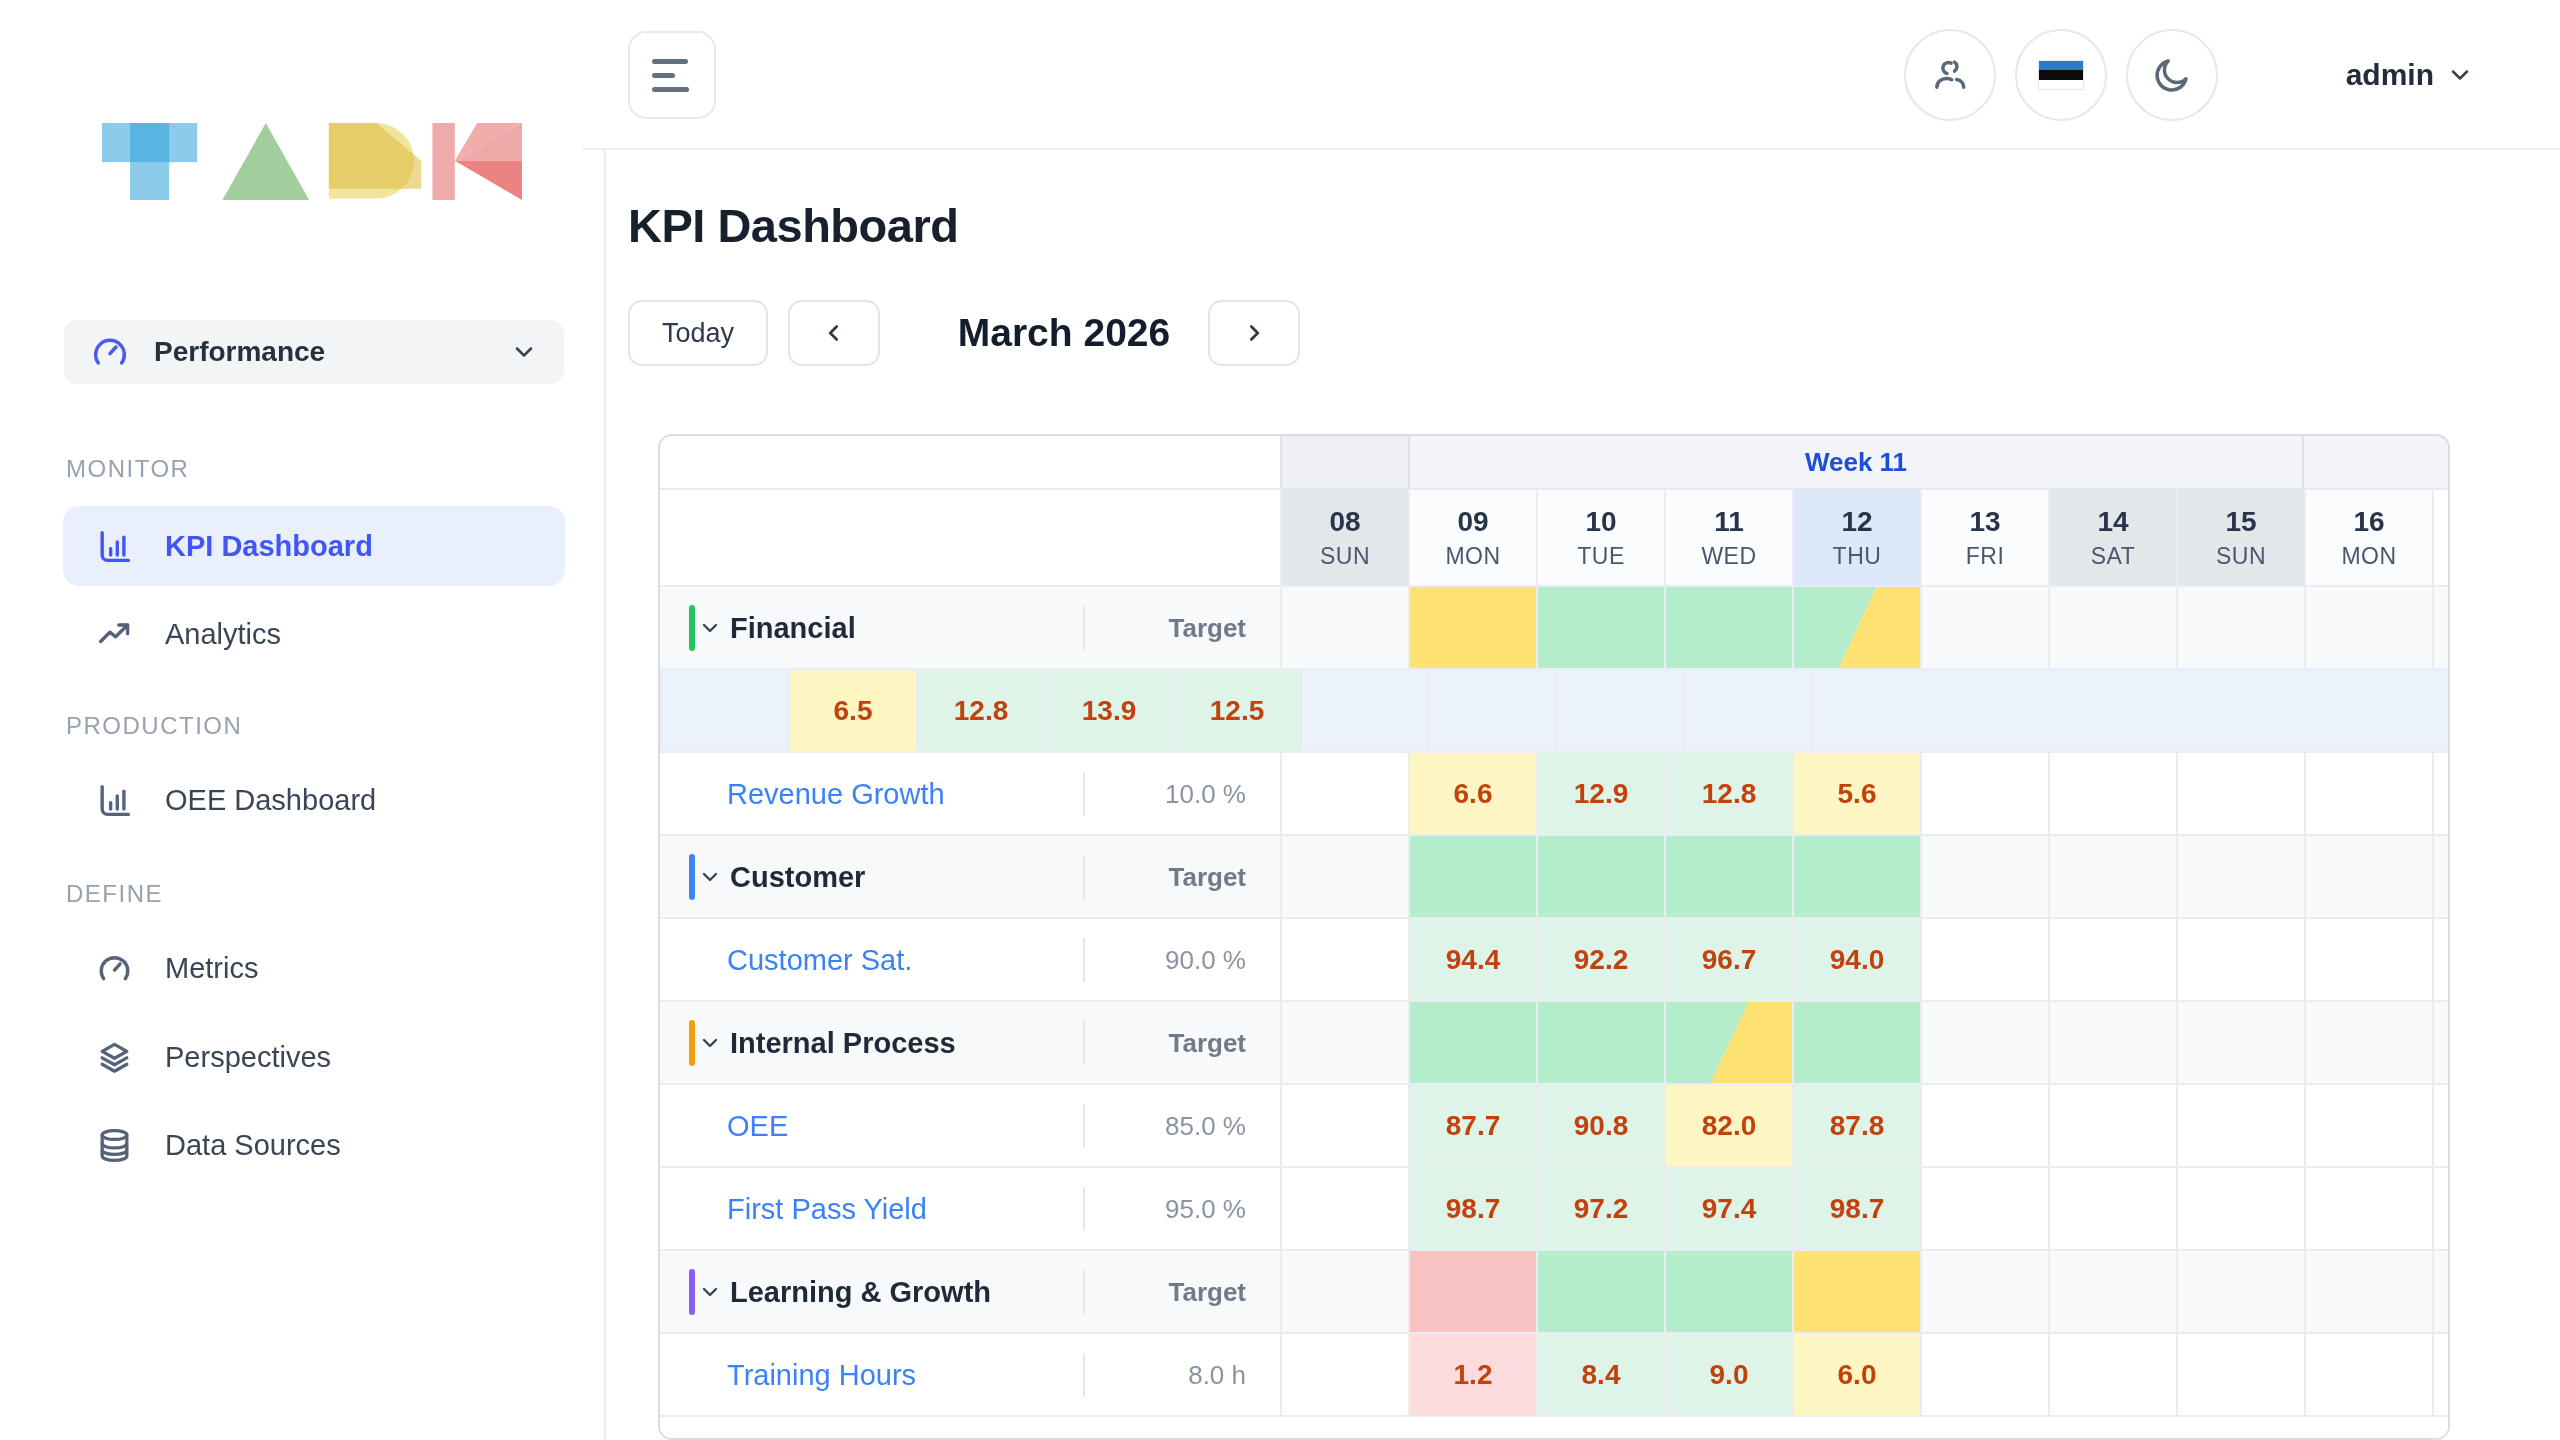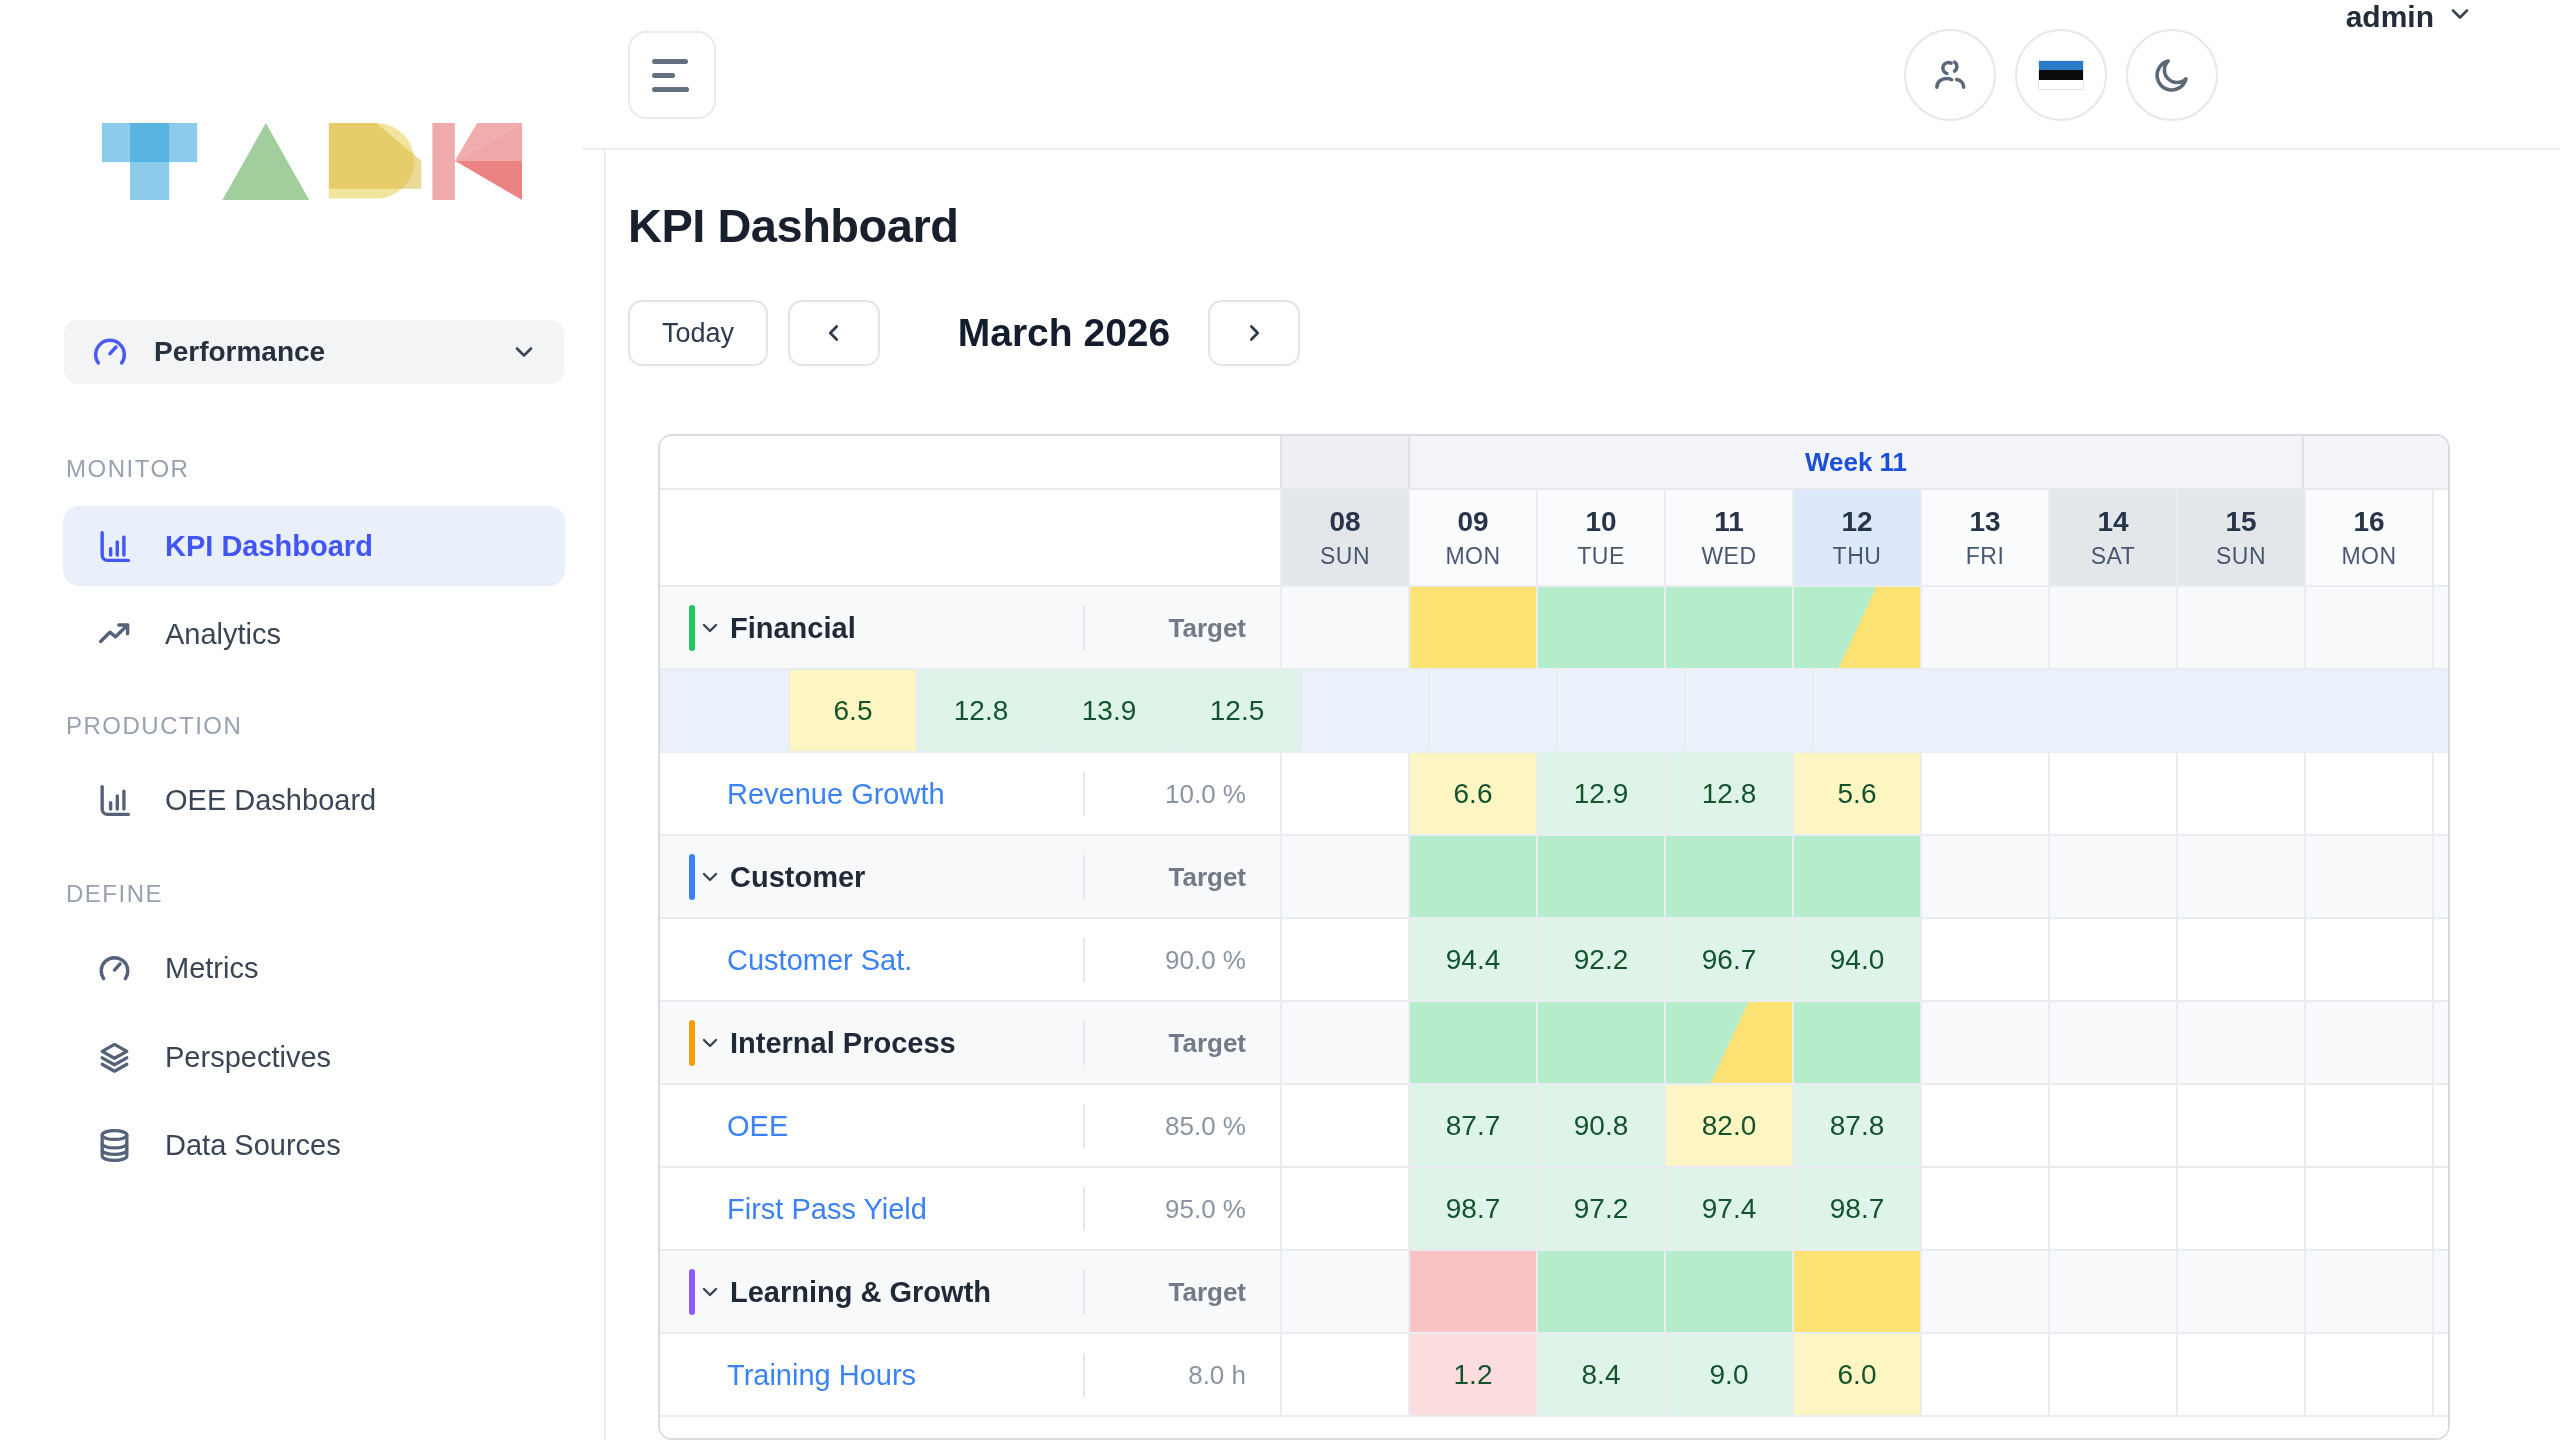--- a/index.html
+++ b/index.html
@@ -20,21 +20,21 @@
 
   
   .main { position:absolute; left:582px; top:0; width:1978px; height:1440px; }
   .topbar { position:absolute; left:0; top:0; width:100%; height:150px; background:#fff; border-bottom:2px solid #eceef1; }
   .burger { position:absolute; left:46px; top:31px; width:88px; height:88px; border:2px solid #e7eaef; border-radius:18px; background:#fff; display:flex; flex-direction:column; justify-content:center; gap:9px; padding-left:22px; cursor:pointer; }
   .burger i { display:block; height:5px; border-radius:3px; background:#637080; }
   .burger i:nth-child(1){width:36px} .burger i:nth-child(2){width:23px} .burger i:nth-child(3){width:37px}
   .circle { position:absolute; top:29px; width:92px; height:92px; border:2px solid #e5e9ee; border-radius:50%; background:#fff; display:flex; align-items:center; justify-content:center; cursor:pointer; }
   .flag { width:46px; height:30px; display:flex; flex-direction:column; border:1px solid #e3e7ec; }
   .flag i { flex:1; display:block; }
-  .user-menu { position:absolute; top:0; height:150px; right:86px; display:flex; gap:12px; cursor:pointer; }
+  .user-menu { position:absolute; top:0; height:150px; right:86px; display:flex; align-items:center; gap:12px; cursor:pointer; }
   .user-menu .uname { font-size:30px; font-weight:600; color:#232c3b; }
 
   
   .page-title { position:absolute; left:46px; top:198px; font-size:47px; font-weight:700; color:#18202e; letter-spacing:-0.5px; }
   .btn { position:absolute; top:300px; height:66px; background:#fff; border:2px solid #e1e5ea; border-radius:14px; display:flex; align-items:center; justify-content:center; cursor:pointer; }
   .btn-today { left:46px; width:140px; font-size:27px; color:#2f3b4d; }
   .btn-prev { left:206px; width:92px; }
   .btn-next { left:626px; width:92px; }
   .period { position:absolute; left:352px; top:300px; width:260px; height:66px; display:flex; align-items:center; justify-content:center; font-size:39px; font-weight:700; color:#141d2e; white-space:nowrap; }
 
@@ -70,21 +70,21 @@
   .mname { position:absolute; left:67px; top:50%; transform:translateY(-50%); font-size:29px; font-weight:400; color:#3b82f6; white-space:nowrap; }
   .row[data-selected="true"] .mname { text-decoration:underline; text-underline-offset:7px; text-decoration-thickness:2px; color:#2b3644; }
   .vdiv { position:absolute; left:423px; top:50%; transform:translateY(-50%); width:2px; height:44px; background:#e4e7eb; }
   .target { position:absolute; right:34px; top:50%; transform:translateY(-50%); font-size:26px; color:#8b94a2; white-space:nowrap; }
   .group .target { color:#707a89; font-weight:600; }
 
   .sum[data-color="yellow"] { background:#fbe273; }
   .sum[data-color="green"]  { background:#b5edcc; }
   .sum[data-color="red"]    { background:#f9c3c3; }
   .sum[data-color="gy"]     { background:linear-gradient(115deg,#b5edcc 50%,#fbe273 50.5%); }
-  .val { display:flex; align-items:center; justify-content:center; font-size:28px; font-weight:400; color:#14532d; }
+  .val { display:flex; align-items:center; justify-content:center; font-size:28px; font-weight:700; color:#c2410c; }
   .val[data-color="yellow"] { background:#fdf5c2; }
   .val[data-color="green"]  { background:#def4e8; }
   .val[data-color="red"]    { background:#fcdcdc; }
 </style>
 </head>
 <body>
 
 <aside class="sidebar">
   <div class="logo">
     <svg width="420" height="118" viewBox="0 0 300 74">

